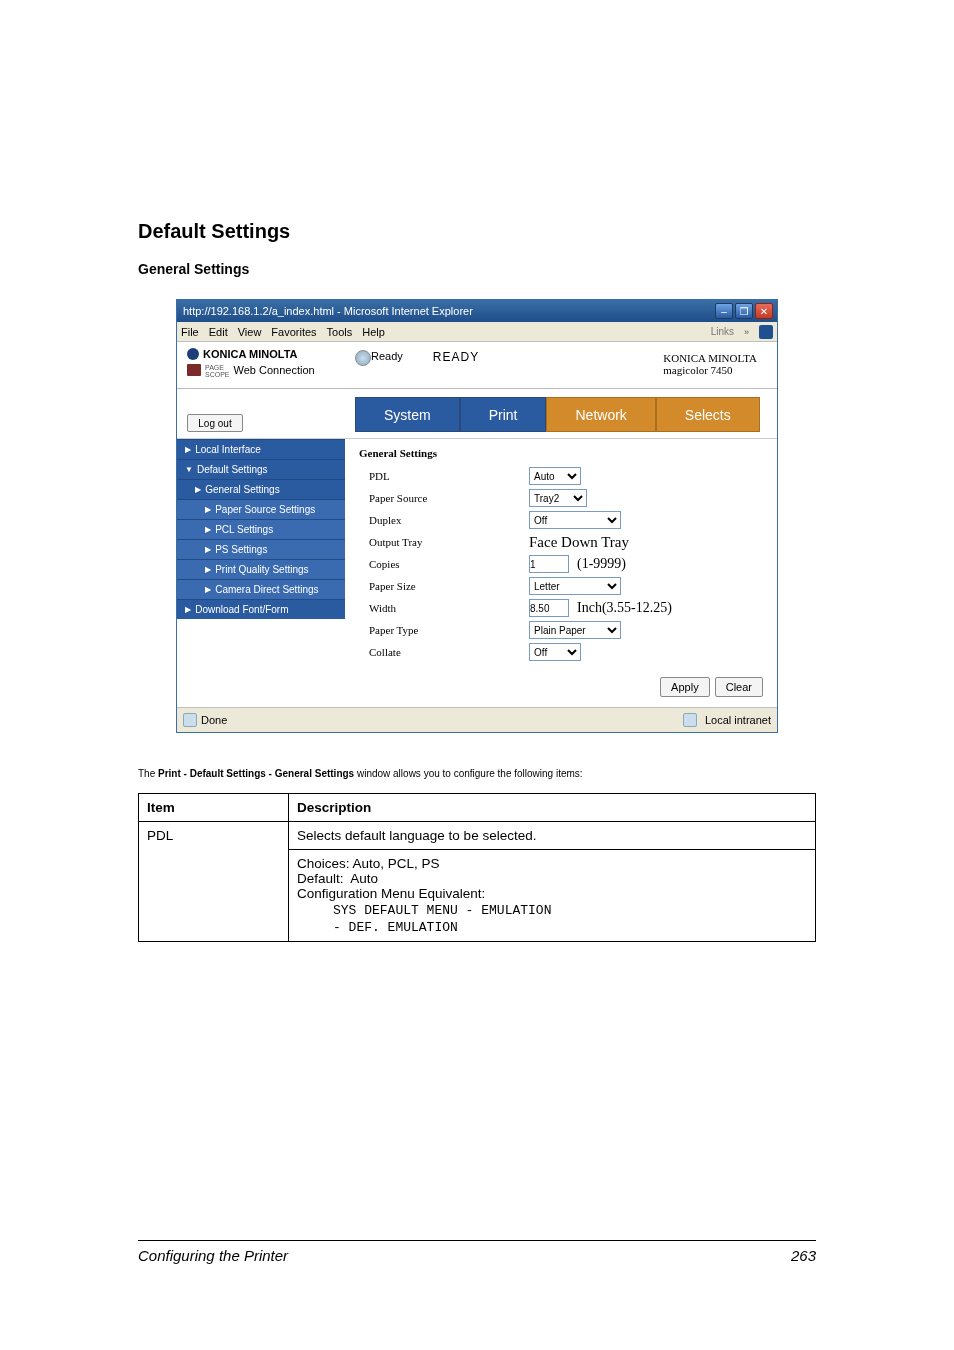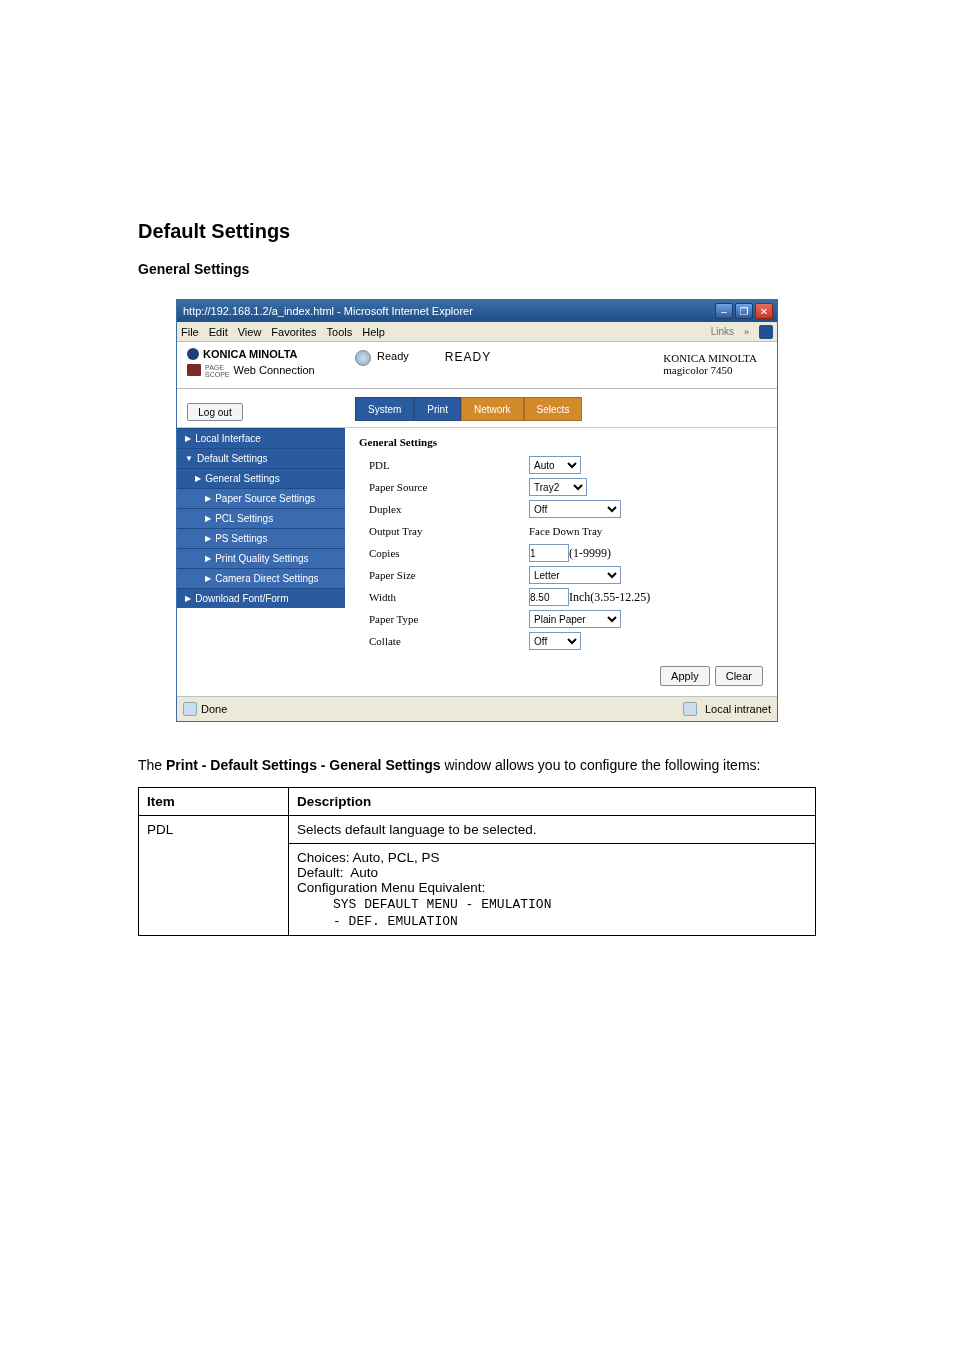--- a/index.html
+++ b/index.html
@@ -64,40 +64,40 @@
     display: flex;
     padding: 6px 10px 10px 10px;
     border-bottom: 1px solid #bbb;
   }
   .hdr-left { width: 168px; }
   .brandline { display: flex; align-items: center; gap: 4px; font-size: 11px; font-weight: bold; }
   .brandline .dot { width: 12px; height: 12px; border-radius: 50%; background: #1c3f7a; }
   .brandline2 { display: flex; align-items: flex-start; gap: 4px; margin-top: 4px; font-size: 11px; }
   .brandline2 .ic { width: 14px; height: 12px; background: #7a2a2a; border-radius: 1px; }
   .brandline2 .ps { font-size: 7px; line-height: 7px; color: #555; }
-  .hdr-mid { flex: 1; display: flex; align-items: flex-start; gap: 6px; padding-top: 2px; }
+  .hdr-mid { flex: 1; display: flex; align-items: flex-start; padding-top: 2px; }
   .ready-ic { width: 16px; height: 16px; border-radius: 50%; background: radial-gradient(#cde, #8ab); border: 1px solid #889; }
   .ready-sm { font-size: 11px; }
   .ready-lg { font-size: 12px; margin-left: 30px; font-weight: normal; letter-spacing: 1px; }
   .hdr-right { text-align: left; font-size: 11px; padding-top: 4px; padding-right: 10px; font-family: "Times New Roman", serif; }
   .logout-row { padding: 8px 10px 6px 10px; display: flex; align-items: flex-end; gap: 0; }
   .logout-btn {
     width: 56px; height: 18px;
     font-size: 10px;
     background: #f4f4f4;
     border: 1px solid #888;
     border-radius: 2px;
     display: flex; align-items: center; justify-content: center;
   }
   .tabs { display: flex; margin-left: 112px; }
   .tab {
-    height: 24px;
-    padding: 0 12px;
+    height: 35px;
+    padding: 0 28px;
     display: flex; align-items: center;
-    font-size: 10px;
+    font-size: 14px;
     color: #fff;
     border: 1px solid #2a4a7a;
   }
   .tab.blue { background: #2a5aa0; }
   .tab.orange { background: #d28a2a; border-color: #a96e1f; }
   .body-row { display: flex; border-top: 1px solid #ccc; }
   .sidebar { width: 168px; background: #fff; font-size: 10px; }
   .sidebar .item {
     background: #2a5aa0;
     color: #fff;
@@ -117,22 +117,22 @@
     height: 18px; border: 1px solid #7a9ac0;
     background: #fff;
     padding: 0 0;
   }
   .sel { min-width: 50px; }
   .sel.w1 { width: 52px; }
   .sel.w2 { width: 58px; }
   .sel.w3 { width: 92px; }
   .sel.w4 { width: 66px; }
   .txt { width: 40px; }
-  .hint { font-size: 12px; margin-left: 0; }
-  .static { font-size: 11px; }
+  .hint { font-size: 14px; margin-left: 8px; }
+  .static { font-size: 15px; }
   .btnrow { text-align: right; padding: 6px 14px 10px 0; }
   .btnrow .b {
     display: inline-flex; align-items: center; justify-content: center;
     height: 20px; padding: 0 10px;
     font-size: 11px;
     background: #f4f4f4; border: 1px solid #888; border-radius: 2px;
     margin-left: 2px;
   }
   .statusbar {
     height: 20px;
@@ -140,21 +140,21 @@
     border-top: 1px solid #c0c0c0;
     display: flex; align-items: center;
     padding: 12px 6px;
     font-size: 11px;
     justify-content: space-between;
   }
   .statusbar .done { display: flex; align-items: center; gap: 4px; }
   .sb-ic { width: 14px; height: 14px; background: #cde; border: 1px solid #8ab; border-radius: 2px; }
   .statusbar .zone { display: flex; align-items: center; gap: 8px; }
   
-  .body-copy { font-size: 14px; line-height: 1.35; margin-bottom: 12px; }
+  .body-copy { font-size: 10px; line-height: 1.35; margin-bottom: 12px; }
   table.desc {
     width: 100%;
     border-collapse: collapse;
     font-size: 13.5px;
   }
   table.desc th, table.desc td {
     border: 1.5px solid #000;
     padding: 6px 8px;
     text-align: left;
     vertical-align: top;
@@ -365,13 +365,17 @@
         <div>Choices: Auto, PCL, PS</div>
         <div style="white-space:pre;">Default:  Auto</div>
         <div>Configuration Menu Equivalent:</div>
         <span class="mono">SYS DEFAULT MENU - EMULATION</span>
         <span class="mono mono2">- DEF. EMULATION</span>
       </td>
     </tr>
   </tbody>
     </table>
 
+  <div class="footer">
+    <span class="ftitle">Configuring the Printer</span>
+    <span class="pnum">263</span>
+  </div>
 </div>
 
 </body></html>

